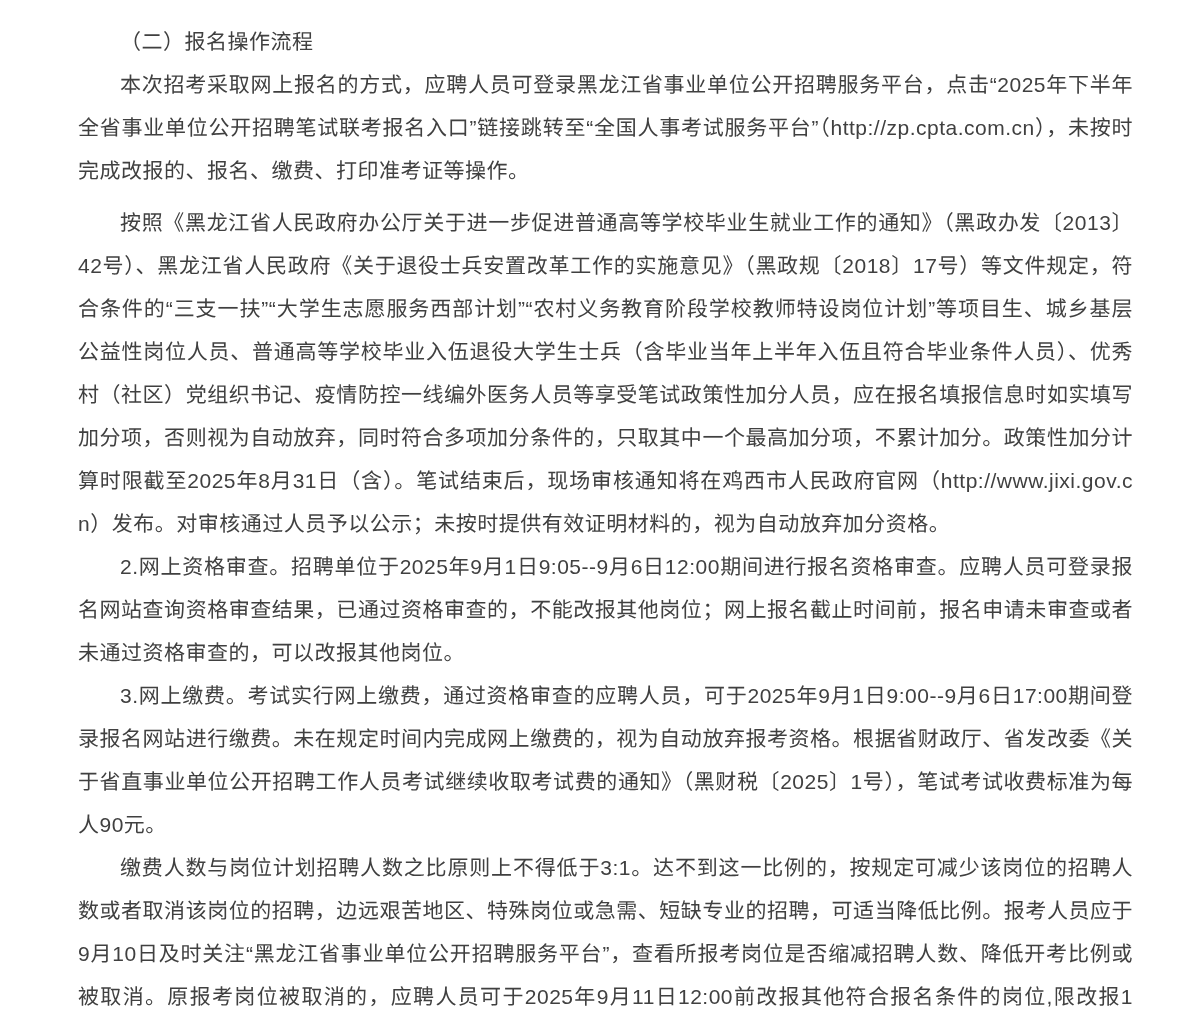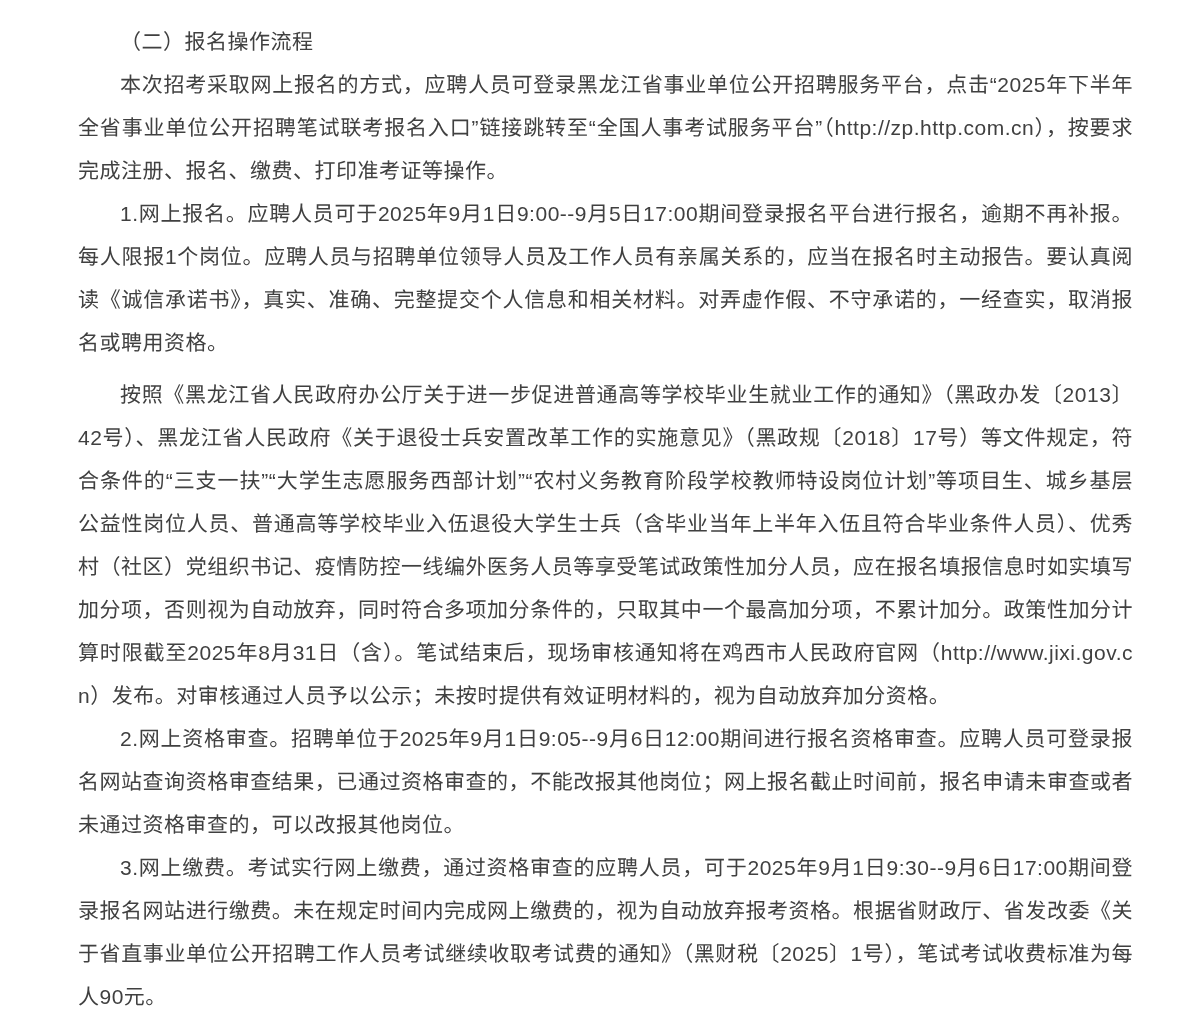--- a/index.html
+++ b/index.html
@@ -36,24 +36,23 @@
   .heading {
     font-weight: normal;
   }
 </style>
 </head>
 <body>
 
 <div class="document">
   <p class="para heading">（二）报名操作流程</p>
 
-  <p class="para">本次招考采取网上报名的方式，应聘人员可登录黑龙江省事业单位公开招聘服务平台，点击“2025年下半年全省事业单位公开招聘笔试联考报名入口”链接跳转至“全国人事考试服务平台”（http://zp.http.com.cn），按要求完成注册、报名、缴费、打印准考证等操作。</p>
+  <p class="para">本次招考采取网上报名的方式，应聘人员可登录黑龙江省事业单位公开招聘服务平台，点击“2025年下半年全省事业单位公开招聘笔试联考报名入口”链接跳转至“全国人事考试服务平台”（http://zp.cpta.com.cn），未按时完成改报的、报名、缴费、打印准考证等操作。</p>
 
-  <p class="para">1.网上报名。应聘人员可于2025年9月1日9:00--9月5日17:00期间登录报名平台进行报名，逾期不再补报。每人限报1个岗位。应聘人员与招聘单位领导人员及工作人员有亲属关系的，应当在报名时主动报告。要认真阅读《诚信承诺书》，真实、准确、完整提交个人信息和相关材料。对弄虚作假、不守承诺的，一经查实，取消报名或聘用资格。</p>
 
   <p class="para gap-above">按照《黑龙江省人民政府办公厅关于进一步促进普通高等学校毕业生就业工作的通知》（黑政办发〔2013〕42号）、黑龙江省人民政府《关于退役士兵安置改革工作的实施意见》（黑政规〔2018〕17号）等文件规定，符合条件的“三支一扶”“大学生志愿服务西部计划”“农村义务教育阶段学校教师特设岗位计划”等项目生、城乡基层公益性岗位人员、普通高等学校毕业入伍退役大学生士兵（含毕业当年上半年入伍且符合毕业条件人员）、优秀村（社区）党组织书记、疫情防控一线编外医务人员等享受笔试政策性加分人员，应在报名填报信息时如实填写加分项，否则视为自动放弃，同时符合多项加分条件的，只取其中一个最高加分项，不累计加分。政策性加分计算时限截至2025年8月31日（含）。笔试结束后，现场审核通知将在鸡西市人民政府官网（http://www.jixi.gov.cn）发布。对审核通过人员予以公示；未按时提供有效证明材料的，视为自动放弃加分资格。</p>
 
   <p class="para">2.网上资格审查。招聘单位于2025年9月1日9:05--9月6日12:00期间进行报名资格审查。应聘人员可登录报名网站查询资格审查结果，已通过资格审查的，不能改报其他岗位；网上报名截止时间前，报名申请未审查或者未通过资格审查的，可以改报其他岗位。</p>
 
-  <p class="para">3.网上缴费。考试实行网上缴费，通过资格审查的应聘人员，可于2025年9月1日9:30--9月6日17:00期间登录报名网站进行缴费。未在规定时间内完成网上缴费的，视为自动放弃报考资格。根据省财政厅、省发改委《关于省直事业单位公开招聘工作人员考试继续收取考试费的通知》（黑财税〔2025〕1号），笔试考试收费标准为每人90元。</p>
+  <p class="para">3.网上缴费。考试实行网上缴费，通过资格审查的应聘人员，可于2025年9月1日9:00--9月6日17:00期间登录报名网站进行缴费。未在规定时间内完成网上缴费的，视为自动放弃报考资格。根据省财政厅、省发改委《关于省直事业单位公开招聘工作人员考试继续收取考试费的通知》（黑财税〔2025〕1号），笔试考试收费标准为每人90元。</p>
 
   <p class="para">缴费人数与岗位计划招聘人数之比原则上不得低于3:1。达不到这一比例的，按规定可减少该岗位的招聘人数或者取消该岗位的招聘，边远艰苦地区、特殊岗位或急需、短缺专业的招聘，可适当降低比例。报考人员应于9月10日及时关注“黑龙江省事业单位公开招聘服务平台”，查看所报考岗位是否缩减招聘人数、降低开考比例或被取消。原报考岗位被取消的，应聘人员可于2025年9月11日12:00前改报其他符合报名条件的岗位,限改报1次。未按时完成改报的，视为自动放弃报考资格，其考试缴费将于7个工作日内从原渠道退回。</p>
 </div>
 
 </body></html>

